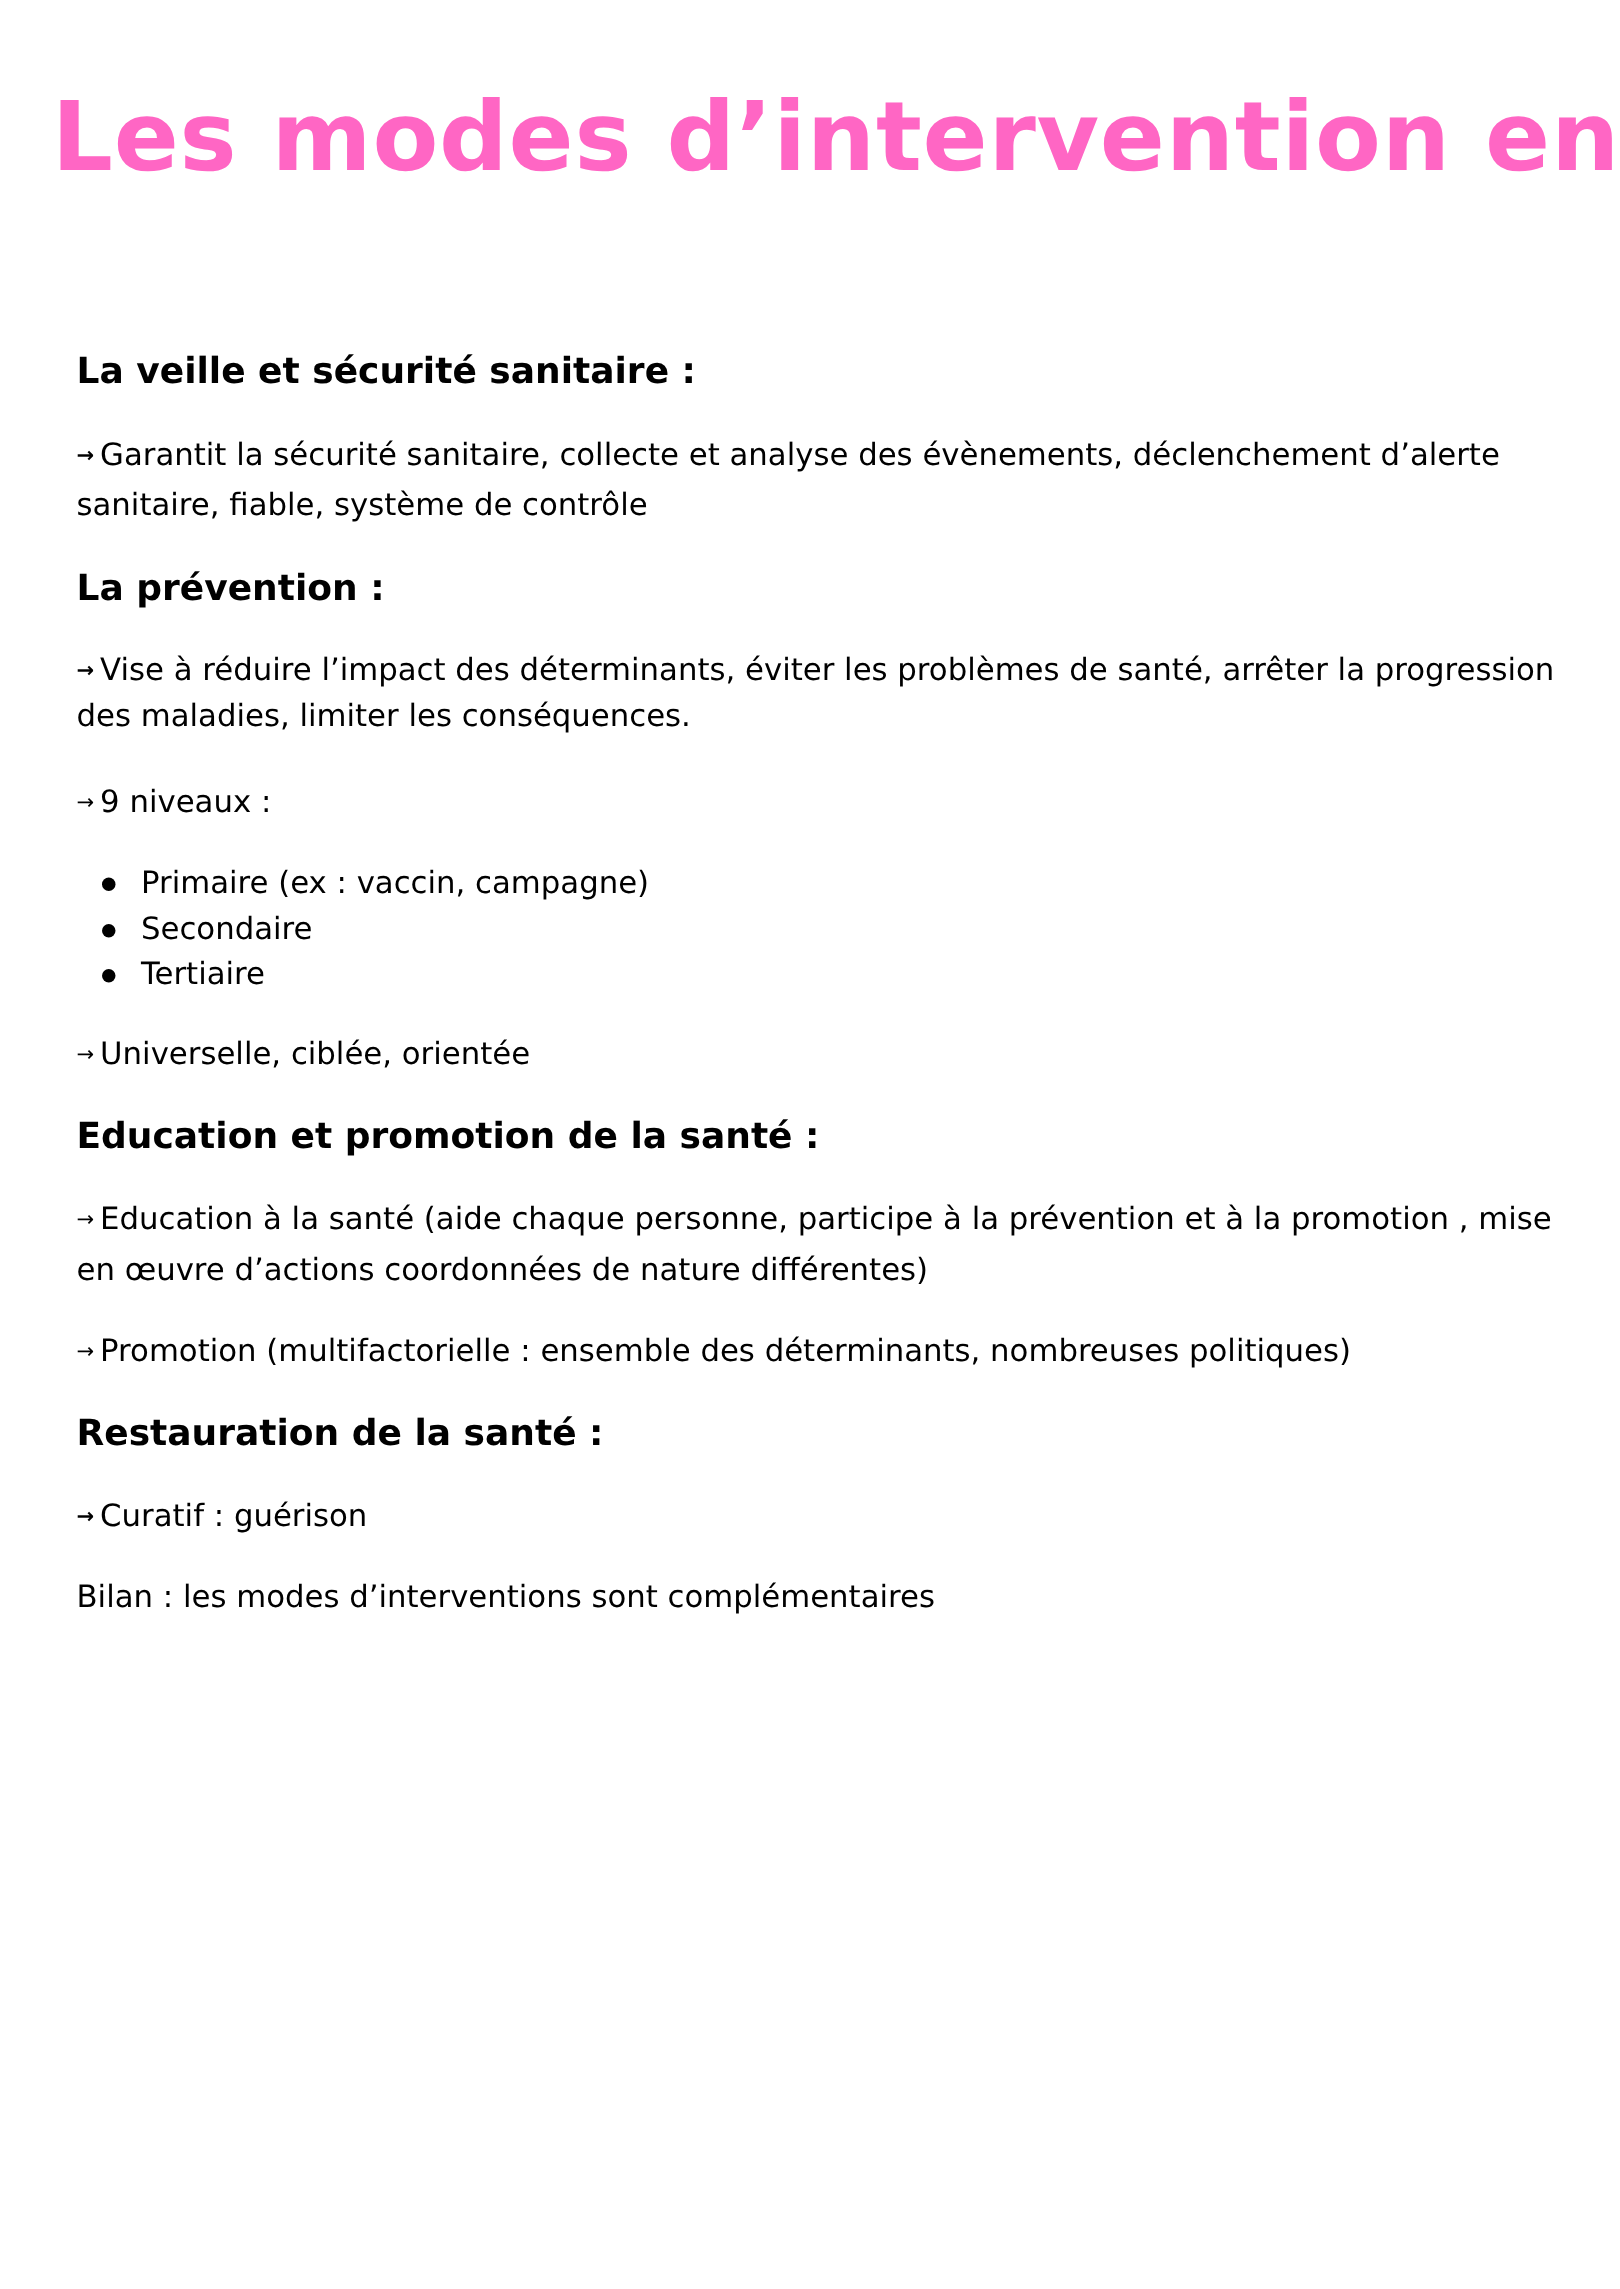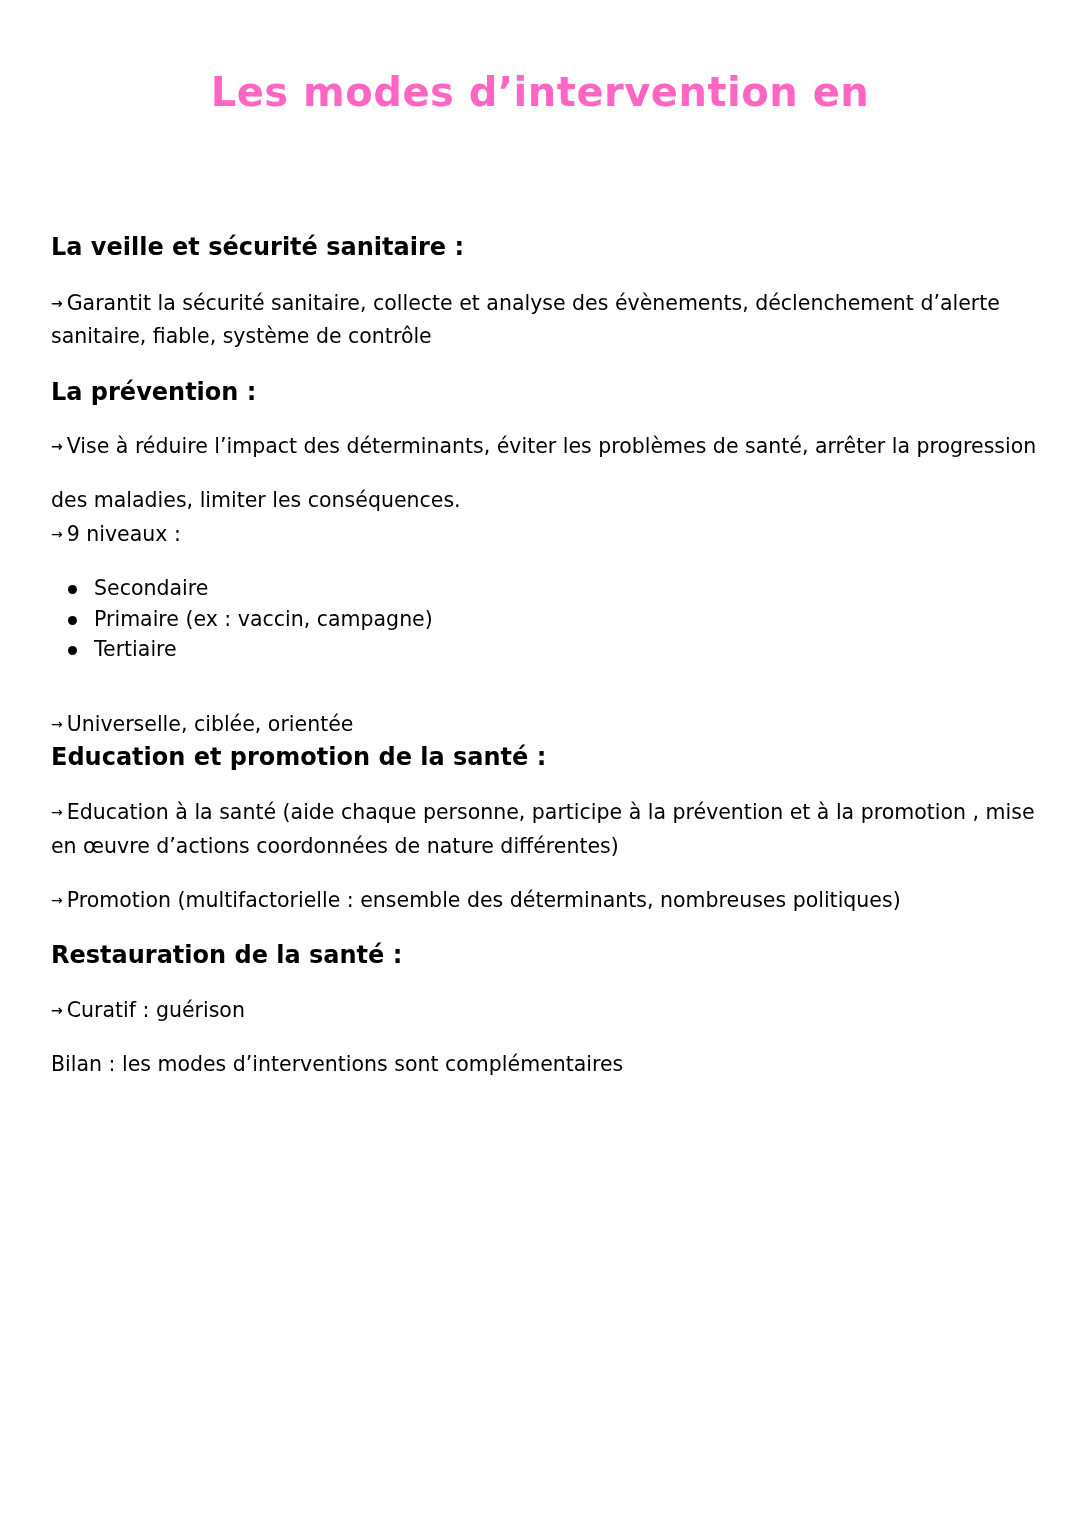--- a/index.html
+++ b/index.html
@@ -13,24 +13,24 @@
       position: relative;
       overflow: hidden;
       font-family: "DejaVu Sans", "Liberation Sans", sans-serif;
       color: #000000;
     }
     .title {
       position: absolute;
       left: 0;
       top: 52px;
       width: 1080px;
-      text-align: center;
+      text-align: right;
       font-family: "DejaVu Sans", sans-serif;
       font-weight: bold;
-      font-size: 40px;
+      font-size: 64px;
       line-height: 80px;
       color: #ff66c4;
       margin: 0;
       letter-spacing: 0.5px;
     }
     .content {
       position: absolute;
       left: 51px;
       top: 0;
       width: 990px;
@@ -94,42 +94,42 @@
   <p class="line heading" style="top:231px;">La veille et sécurité sanitaire :</p>
   <p class="line" style="top:287px;">
     <span class="arrow heavy">→</span><span>Garantit la sécurité sanitaire, collecte et analyse des évènements, déclenchement d’alerte</span>
   </p>
   <p class="line" style="top:320px;">sanitaire, fiable, système de contrôle</p>
 
   <p class="line heading" style="top:376px;">La prévention :</p>
   <p class="line" style="top:430px;">
     <span class="arrow heavy">→</span><span>Vise à réduire l’impact des déterminants, éviter les problèmes de santé, arrêter la progression</span>
   </p>
-  <p class="line" style="top:484px;text-align:center;">des maladies, limiter les conséquences.</p>
+  <p class="line" style="top:461px;text-align:center;">des maladies, limiter les conséquences.</p>
 
   <p class="line" style="top:518px;">
     <span class="arrow">→</span><span>9 niveaux :</span>
   </p>
 
   <ul class="bullet-list">
     <li class="bullet-item">
       <span class="bullet-dot"></span>
-      <span>Secondaire</span>
+      <span>Primaire (ex : vaccin, campagne)</span>
     </li>
     <li class="bullet-item">
       <span class="bullet-dot"></span>
-      <span>Primaire (ex : vaccin, campagne)</span>
+      <span>Secondaire</span>
     </li>
     <li class="bullet-item">
       <span class="bullet-dot"></span>
       <span>Tertiaire</span>
     </li>
   </ul>
 
-  <p class="line" style="top:686px;margin-top:22px;">
+  <p class="line" style="top:686px;">
     <span class="arrow">→</span><span>Universelle, ciblée, orientée</span>
   </p>
 
   <p class="line heading" style="top:741px;">Education et promotion de la santé :</p>
   <p class="line" style="top:796px;">
     <span class="arrow">→</span><span>Education à la santé (aide chaque personne, participe à la prévention et à la promotion , mise</span>
   </p>
   <p class="line" style="top:830px;">en œuvre d’actions coordonnées de nature différentes)</p>
   <p class="line" style="top:884px;">
     <span class="arrow">→</span><span>Promotion (multifactorielle : ensemble des déterminants, nombreuses politiques)</span>

